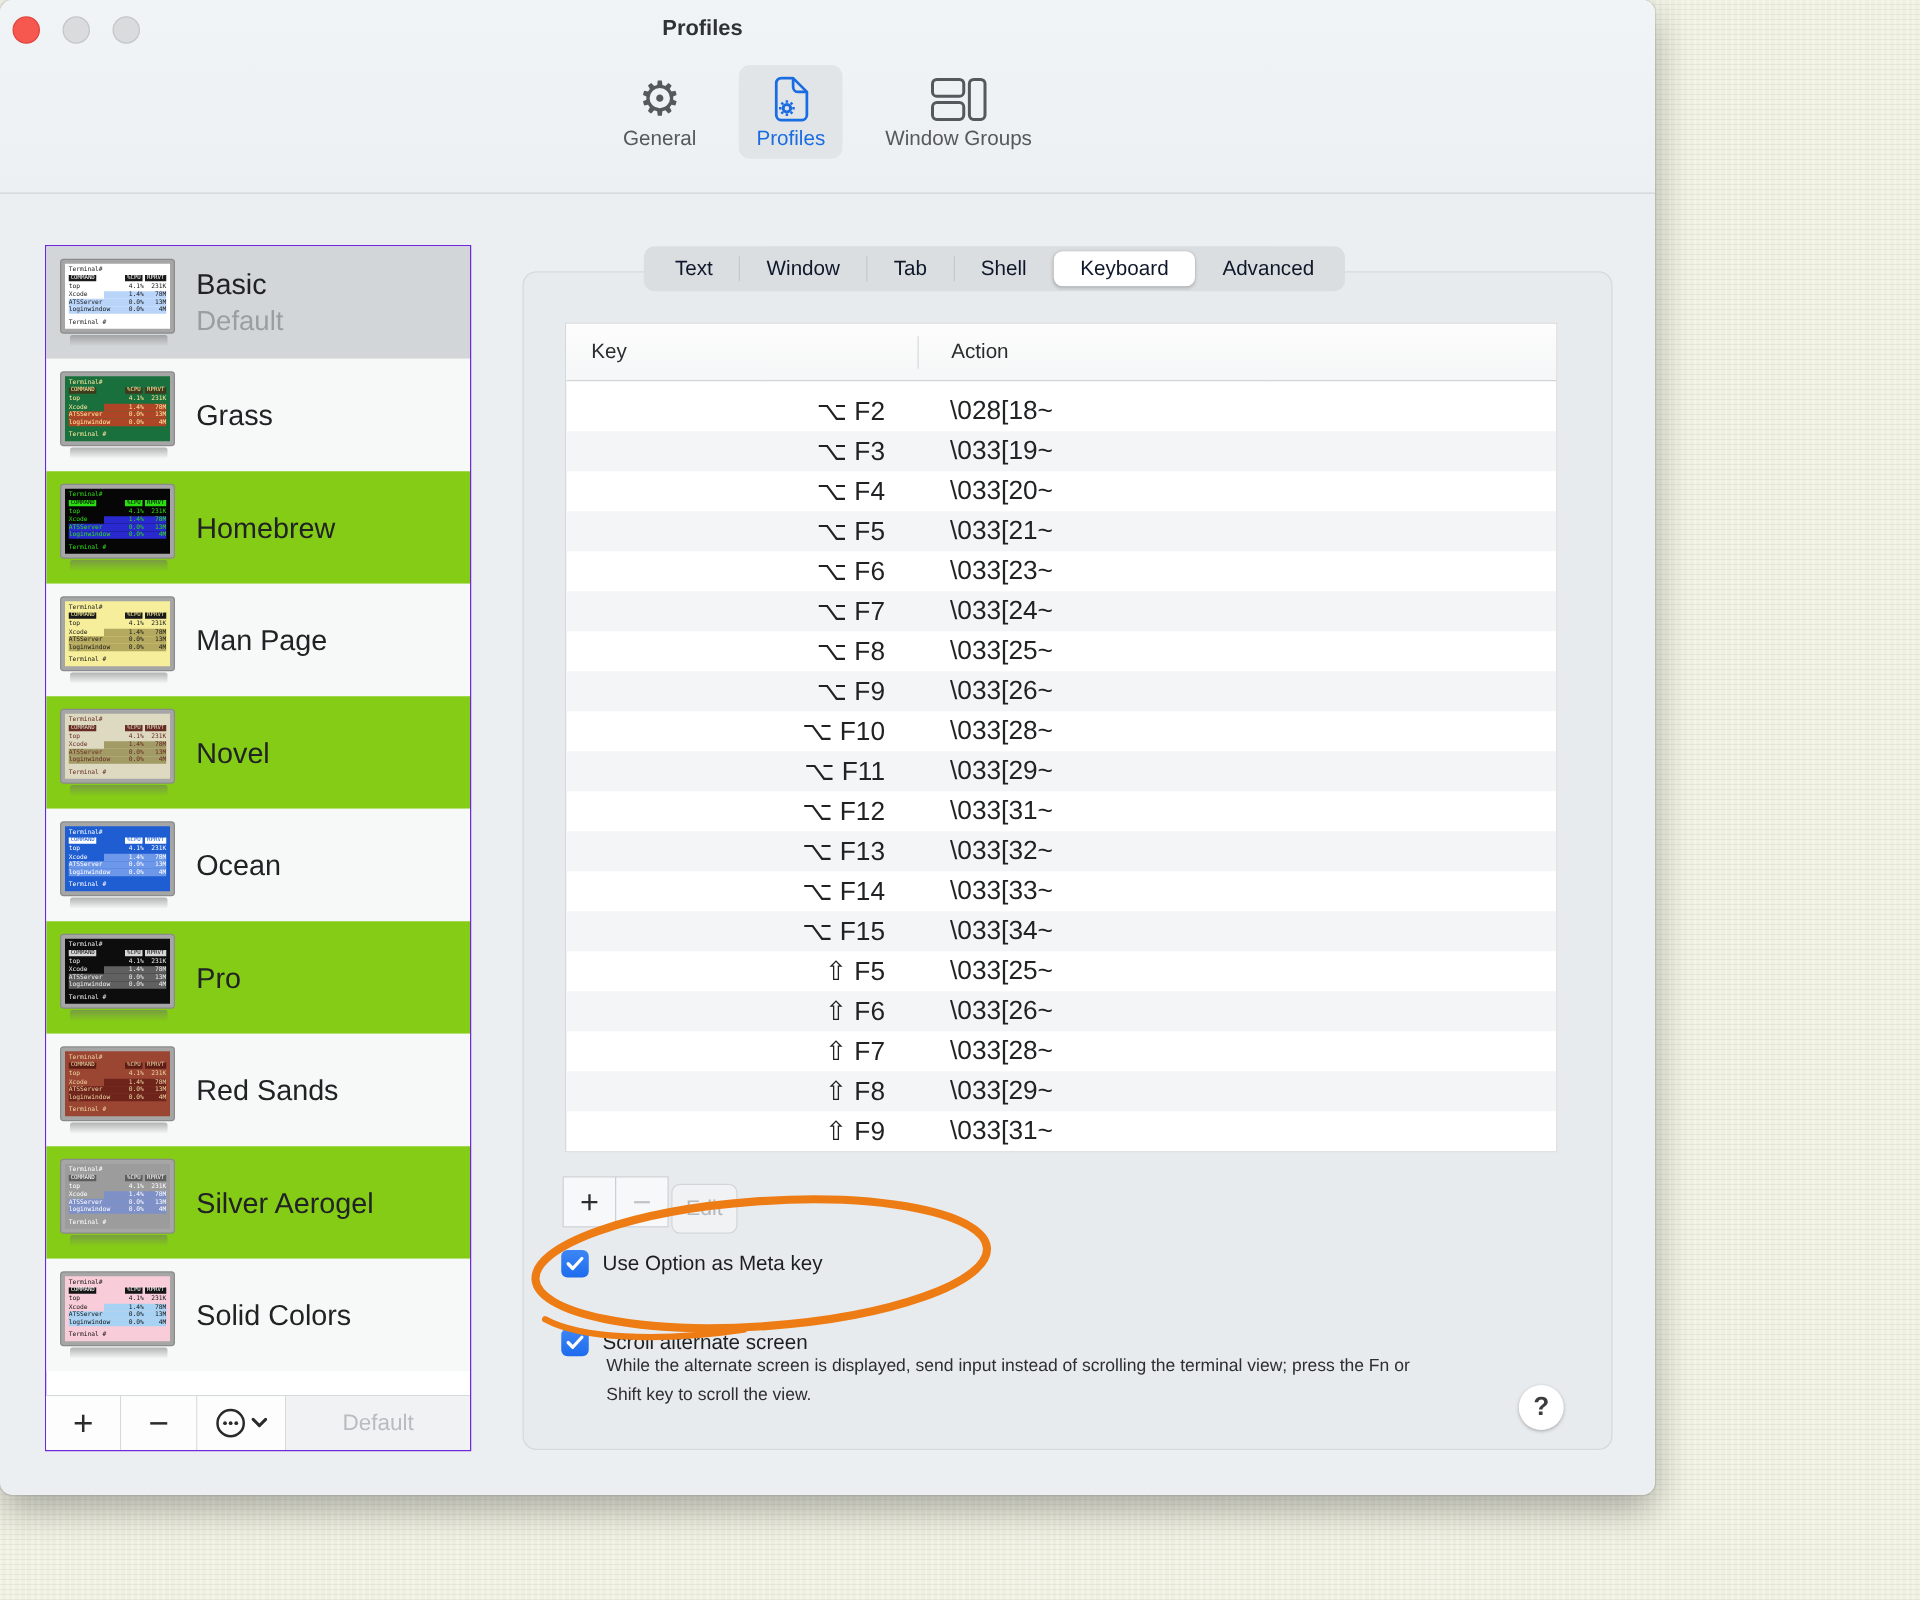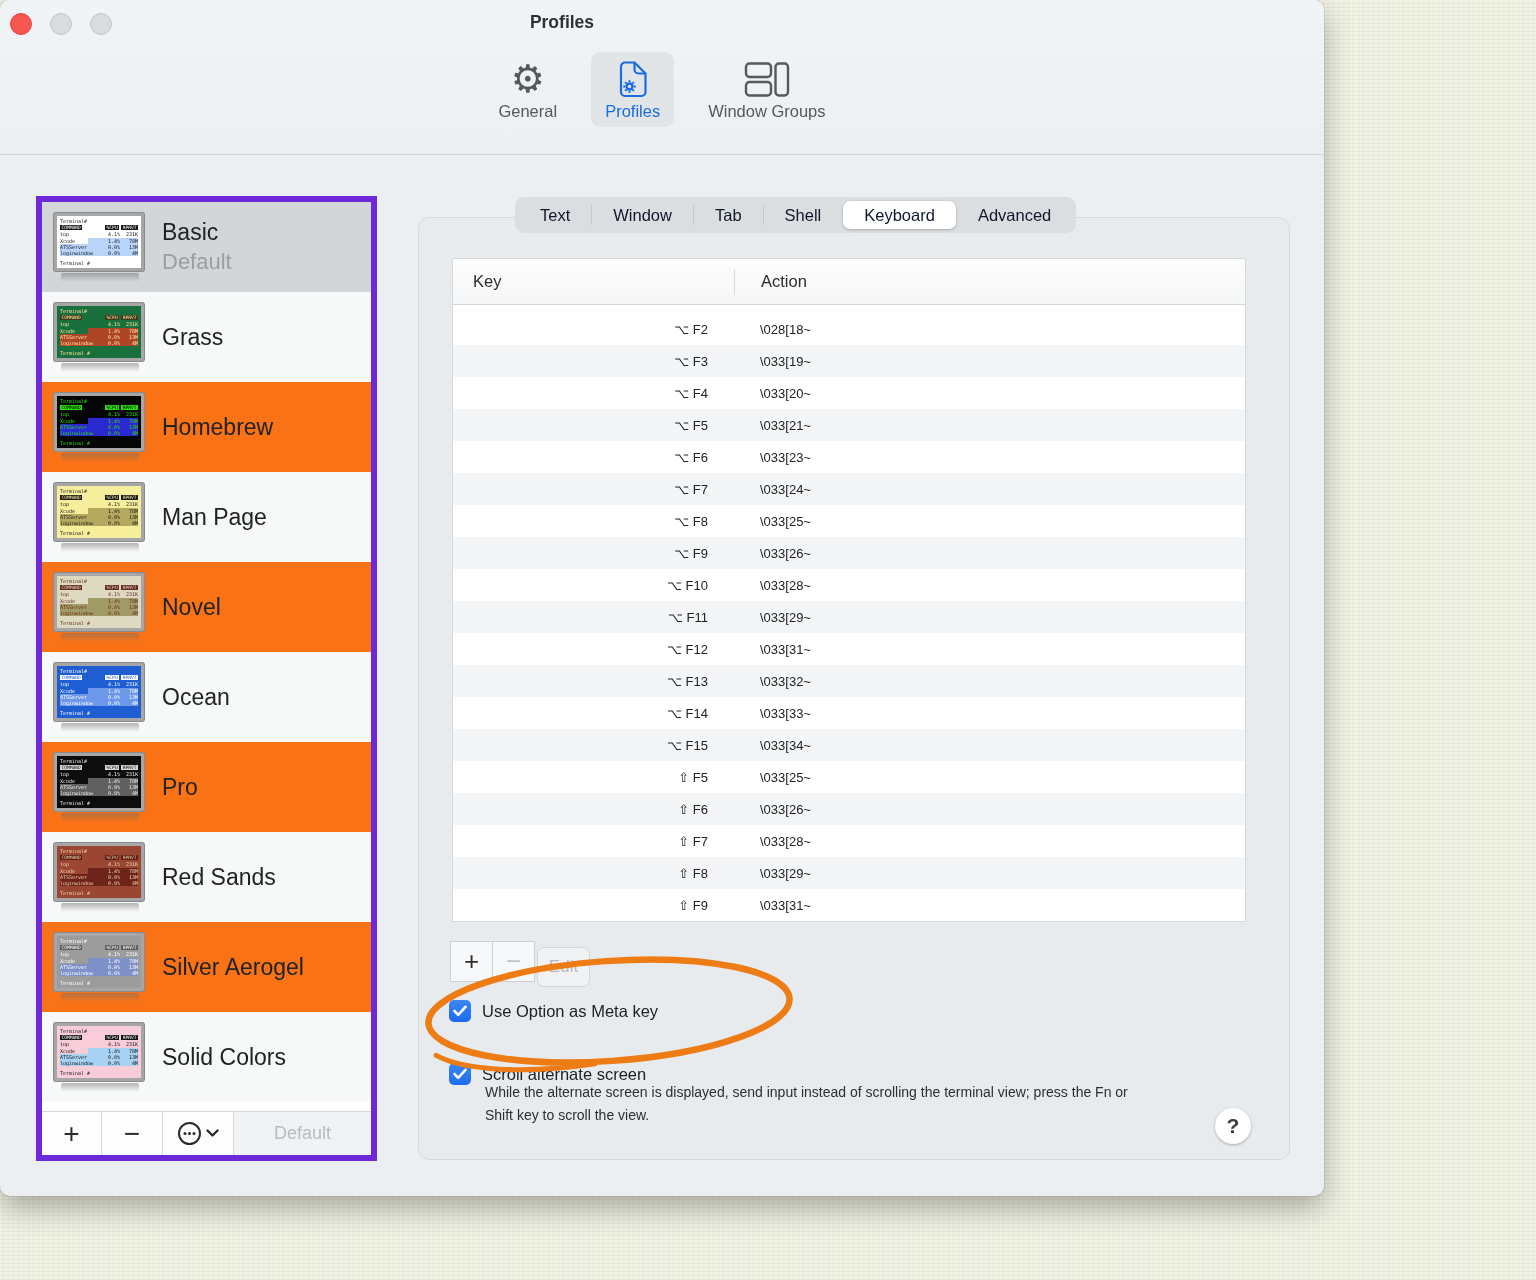--- a/index.html
+++ b/index.html
@@ -34,24 +34,24 @@
     justify-content:center; gap:20px; }
   .tb-item { display:flex; flex-direction:column; align-items:center; gap:3px;
     padding:7px 14px 6px; border-radius:9px; color:#55585c; cursor:default; }
   .tb-item .tb-icon { height:40px; display:flex; align-items:center; justify-content:center; }
   .tb-item .tb-label { font-size:16.5px; }
   .tb-item.selected { background:#e2e5e8; }
   .tb-item.selected .tb-label, .tb-item.selected { color:#1a6ce2; }
   .gear-glyph { font-size:38px; line-height:38px; color:#55585c; font-family:"DejaVu Sans", sans-serif; }
   
   .sidebar { position:absolute; left:36px; top:196px; width:341px; height:965px;
-    background:#fff; border:6px solid #6d28d9; }
+    background:#fff; border:1px solid #6d28d9; }
   .profile-list { position:absolute; inset:0 0 44px 0; overflow:hidden; }
   .profile-item { height:90px; display:flex; align-items:center; padding-left:12px;
-    background:#f97316; }
+    background:#84cc16; }
   .profile-item.alt { background:#f7f8f8; }
   .profile-item.selected { background:#d3d6d8; }
   .thumb-wrap { width:92px; flex:0 0 92px; }
   .thumb {
     width:90px; height:58px; background:var(--bg,#fff); color:var(--fg,#000);
     border:3px solid #a6a6a6; box-shadow:0 0 0 1px #8b8b8b; border-radius:2px;
     padding:2px 3px; overflow:hidden;
     font-family:"DejaVu Sans Mono", monospace; font-size:5px; line-height:6.2px;
   }
   .thumb-wrap::after { content:""; display:block; height:9px; margin:2px 7px 0;
@@ -95,21 +95,21 @@
   .ktable { position:absolute; left:452px; top:258px; width:794px; height:664px;
     background:#fff; border:1px solid #d6d9db; overflow:hidden; }
   .k-head { position:relative; height:46px; display:flex; align-items:center;
     background:linear-gradient(#fdfdfd,#f5f6f7); border-bottom:1px solid #d2d4d6;
     font-size:16.5px; color:#2a2c2e; }
   .th-key { width:281px; padding-left:20px; }
   .th-action { padding-left:27px; }
   .k-head .col-div { position:absolute; left:281px; top:10px; width:1px; height:26px;
     background:#d8dadc; }
   .k-body { padding-top:8px; }
-  .k-row { height:32px; display:flex; align-items:center; font-size:13px; color:#202224; }
+  .k-row { height:32px; display:flex; align-items:center; font-size:21px; color:#202224; }
   .k-row.alt { background:#f4f5f6; }
   .k-row .k { width:255px; text-align:right; }
   .k-row .a { padding-left:52px; }
   
   .btn-sq { position:absolute; width:43px; height:41px; background:#f7f8f9;
     border:1px solid #cdd0d2; display:flex; align-items:center; justify-content:center;
     font-size:26px; font-weight:300; color:#2e2e2e; }
   .btn-plus  { left:450px; top:941px; }
   .btn-minus { left:492px; top:941px; color:#c3c6c8; }
   .btn-edit  { position:absolute; left:537px; top:947px; width:53px; height:40px;

